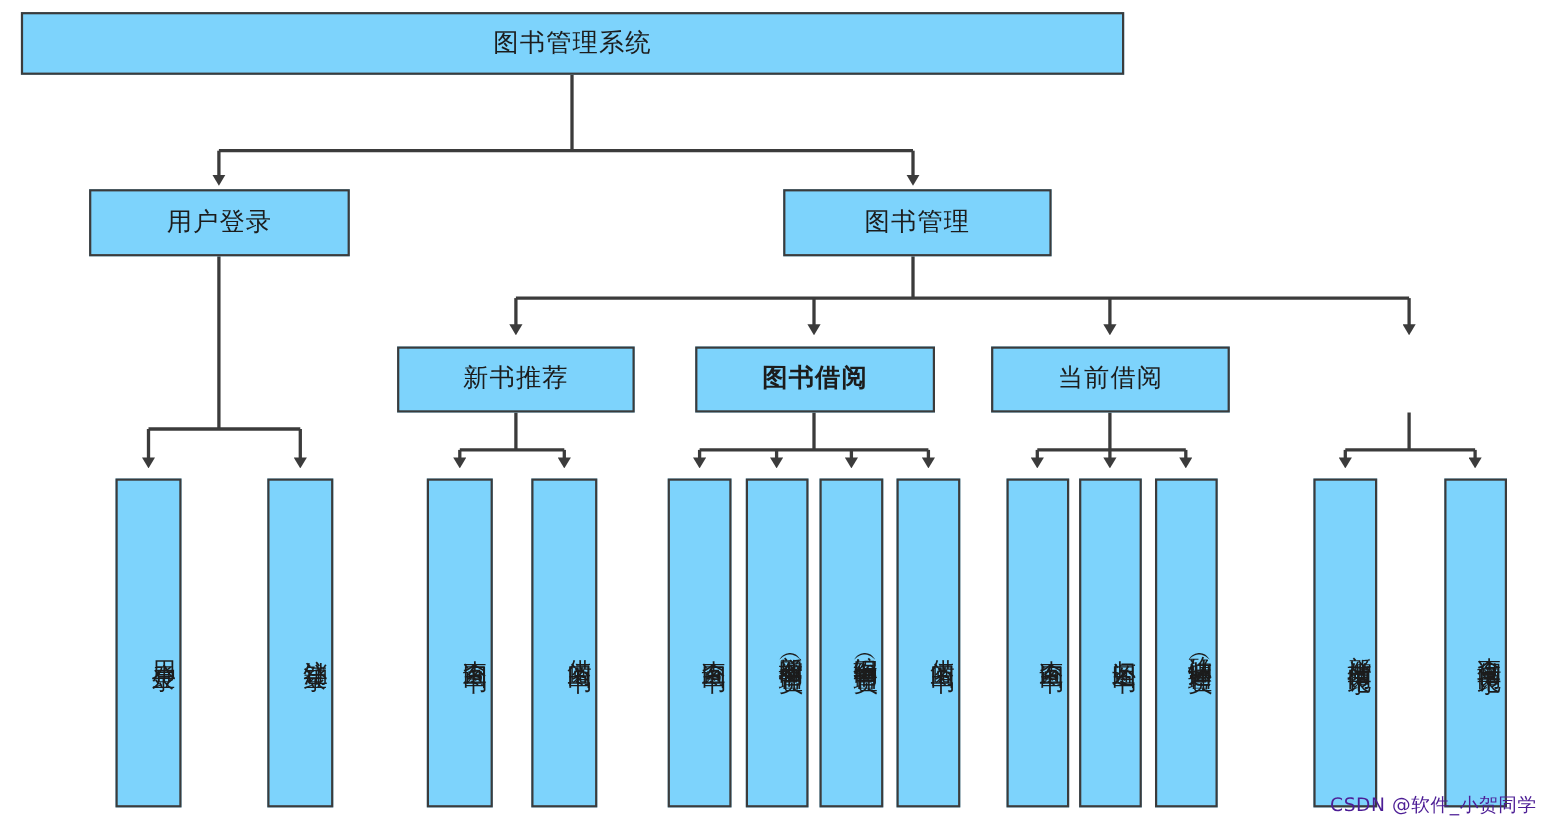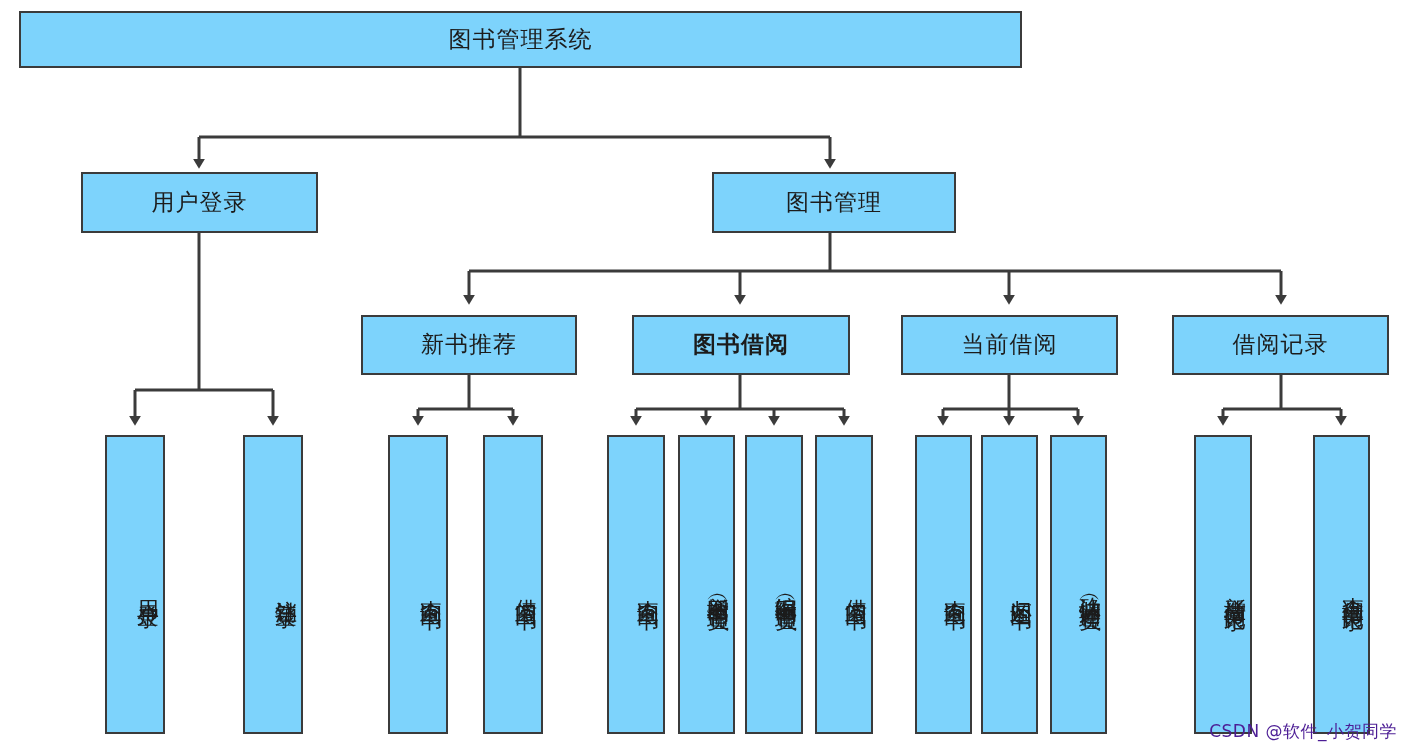--- a/index.html
+++ b/index.html
@@ -148,23 +148,20 @@
 
   <div class="node-box horiz" style="left:361px;top:315px;width:216px;height:60px;align-items:center;">
     <span class="node-label">新书推荐</span>
   </div>
   <div class="node-box horiz" style="left:632px;top:315px;width:218px;height:60px;font-weight:bold;">
     <span class="node-label">图书借阅</span>
   </div>
   <div class="node-box horiz" style="left:901px;top:315px;width:217px;height:60px;">
     <span class="node-label">当前借阅</span>
   </div>
-  <div class="node-box horiz" style="left:1172px;top:315px;width:217px;height:60px;">
-    <span class="node-label">借阅记录</span>
-  </div>
 
   <div class="node-box vert" style="left:105px;top:435px;width:60px;height:299px;">
     <span class="node-label">用户登录</span>
   </div>
   <div class="node-box vert" style="left:243px;top:435px;width:60px;height:299px;">
     <span class="node-label">注销登录</span>
   </div>
   <div class="node-box vert" style="left:388px;top:435px;width:60px;height:299px;">
     <span class="node-label">查询图书</span>
   </div>

